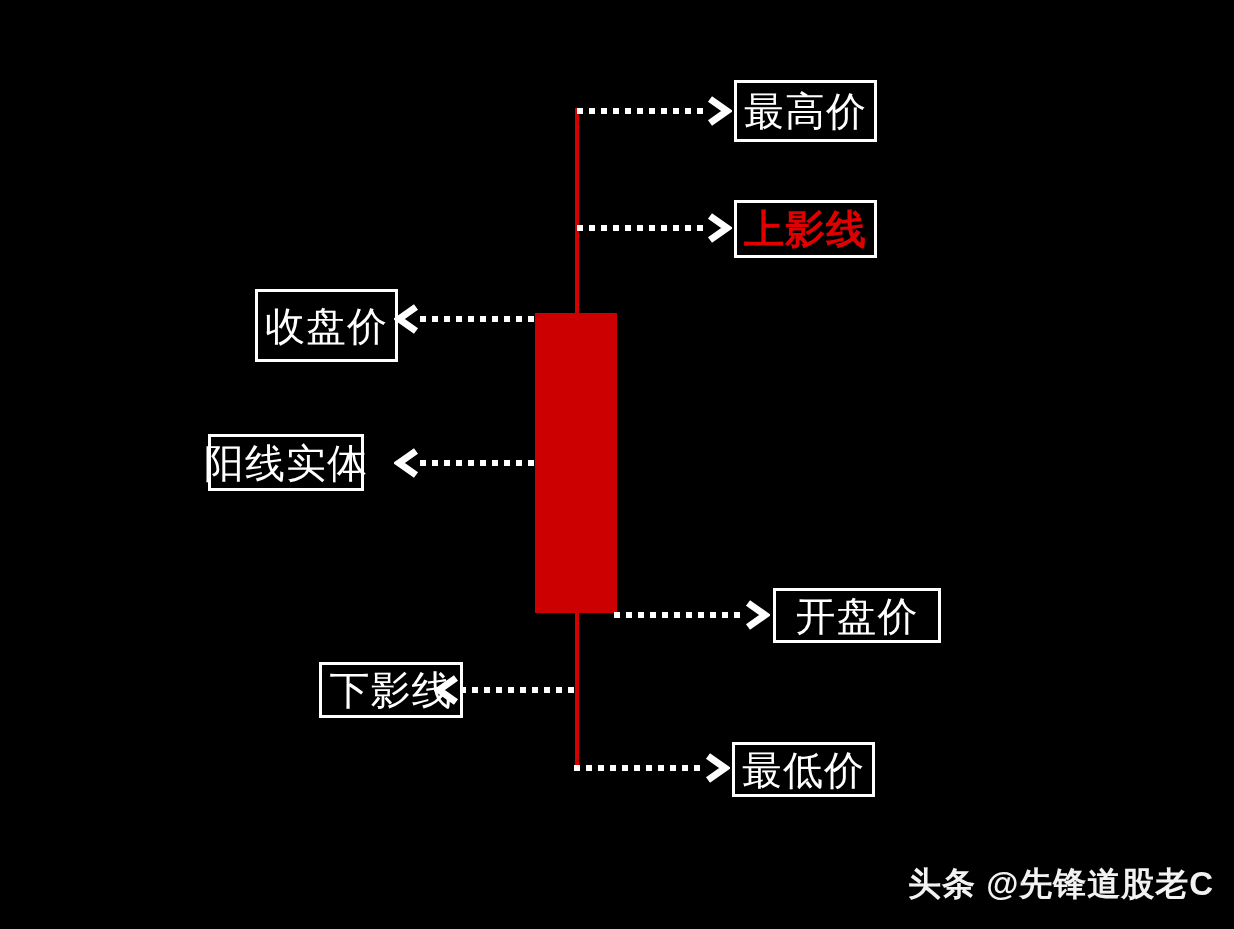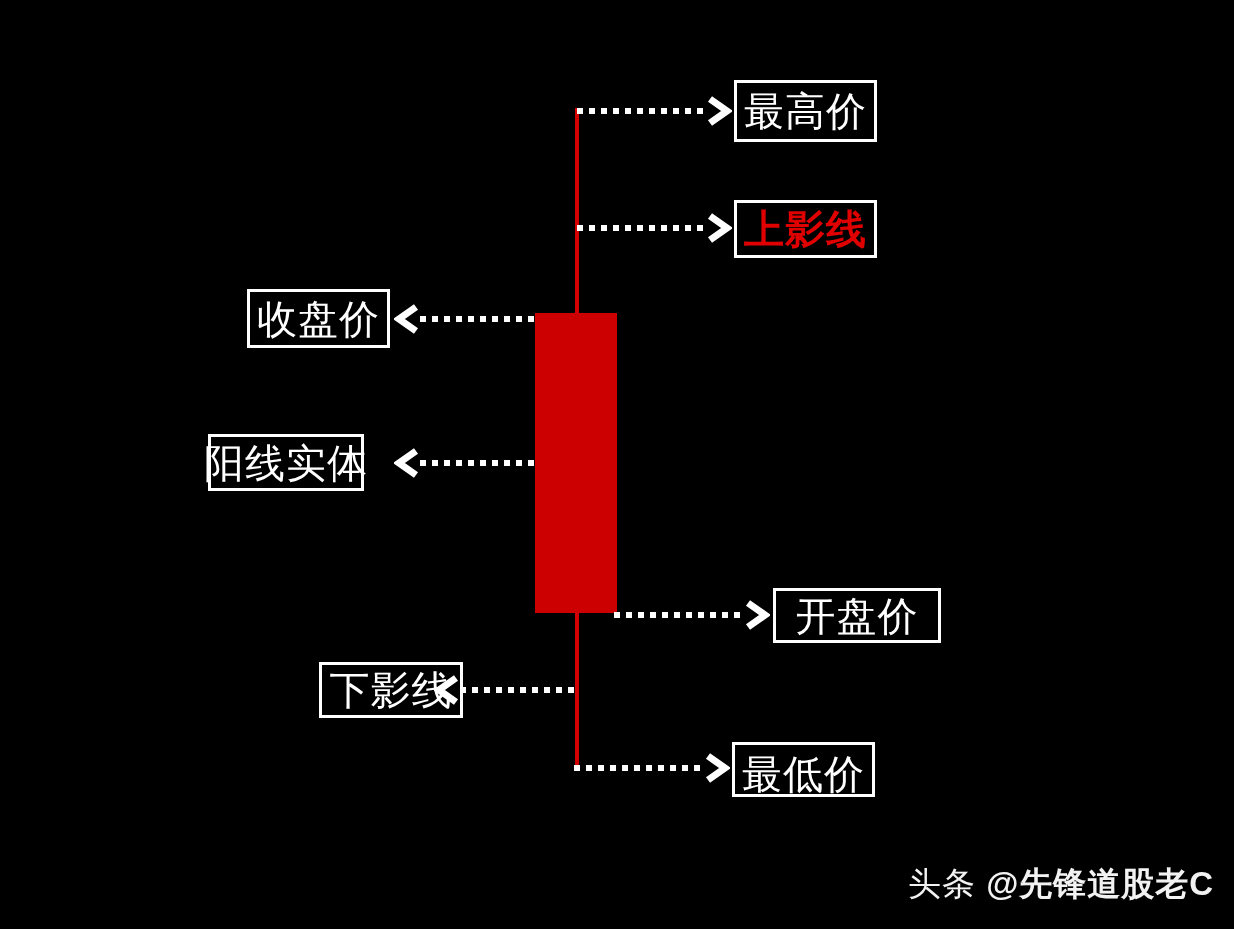--- a/index.html
+++ b/index.html
@@ -69,21 +69,21 @@
 
   
   .watermark {
     position: absolute;
     color: #f2f2f2;
     font-size: 33px;
     white-space: nowrap;
     letter-spacing: 1px;
   }
   .watermark .wm-brand {
-    font-weight: normal;
+    font-weight: bold;
   }
   .watermark .wm-handle {
     font-weight: bold;
   }
 </style>
 </head>
 <body>
 
 <div id="stage">
 
@@ -106,21 +106,21 @@
   <div class="dotline" style="left:577px; top:225px; width:132px;"></div>
   <div class="arrow" style="left:706px; top:213px;">
     <svg width="26" height="30" viewBox="0 0 26 30">
       <polyline points="4,3 21,15 4,27" fill="none" stroke="#ffffff" stroke-width="7" stroke-linejoin="miter" stroke-linecap="butt"></polyline>
     </svg>
   </div>
   <div class="label-box red-text" style="left:734px; top:200px; width:143px; height:58px;">
     <span>上影线</span>
   </div>
 
-  <div class="label-box" style="left:247px; top:289px; width:143px; height:59px;">
+  <div class="label-box" style="left:255px; top:289px; width:143px; height:73px;">
     <span>收盘价</span>
   </div>
   <div class="arrow" style="left:394px; top:304px;">
     <svg width="26" height="30" viewBox="0 0 26 30">
       <polyline points="22,3 5,15 22,27" fill="none" stroke="#ffffff" stroke-width="7" stroke-linejoin="miter" stroke-linecap="butt"></polyline>
     </svg>
   </div>
   <div class="dotline" style="left:420px; top:316px; width:118px;"></div>
 
   <div class="label-box" style="left:208px; top:434px; width:156px; height:57px;">
@@ -152,21 +152,21 @@
     </svg>
   </div>
   <div class="dotline" style="left:460px; top:687px; width:118px;"></div>
 
   <div class="dotline" style="left:574px; top:765px; width:132px;"></div>
   <div class="arrow" style="left:704px; top:753px;">
     <svg width="26" height="30" viewBox="0 0 26 30">
       <polyline points="4,3 21,15 4,27" fill="none" stroke="#ffffff" stroke-width="7" stroke-linejoin="miter" stroke-linecap="butt"></polyline>
     </svg>
   </div>
-  <div class="label-box" style="left:732px; top:742px; width:143px; height:55px;align-items:flex-end;">
+  <div class="label-box" style="left:732px; top:742px; width:143px; height:55px;">
     <span>最低价</span>
   </div>
 
   <div class="watermark" style="left:908px; top:862px;">
     <span class="wm-brand">头条</span><span class="wm-handle"> @先锋道股老C</span>
   </div>
 
 </div>
 
 </body></html>

